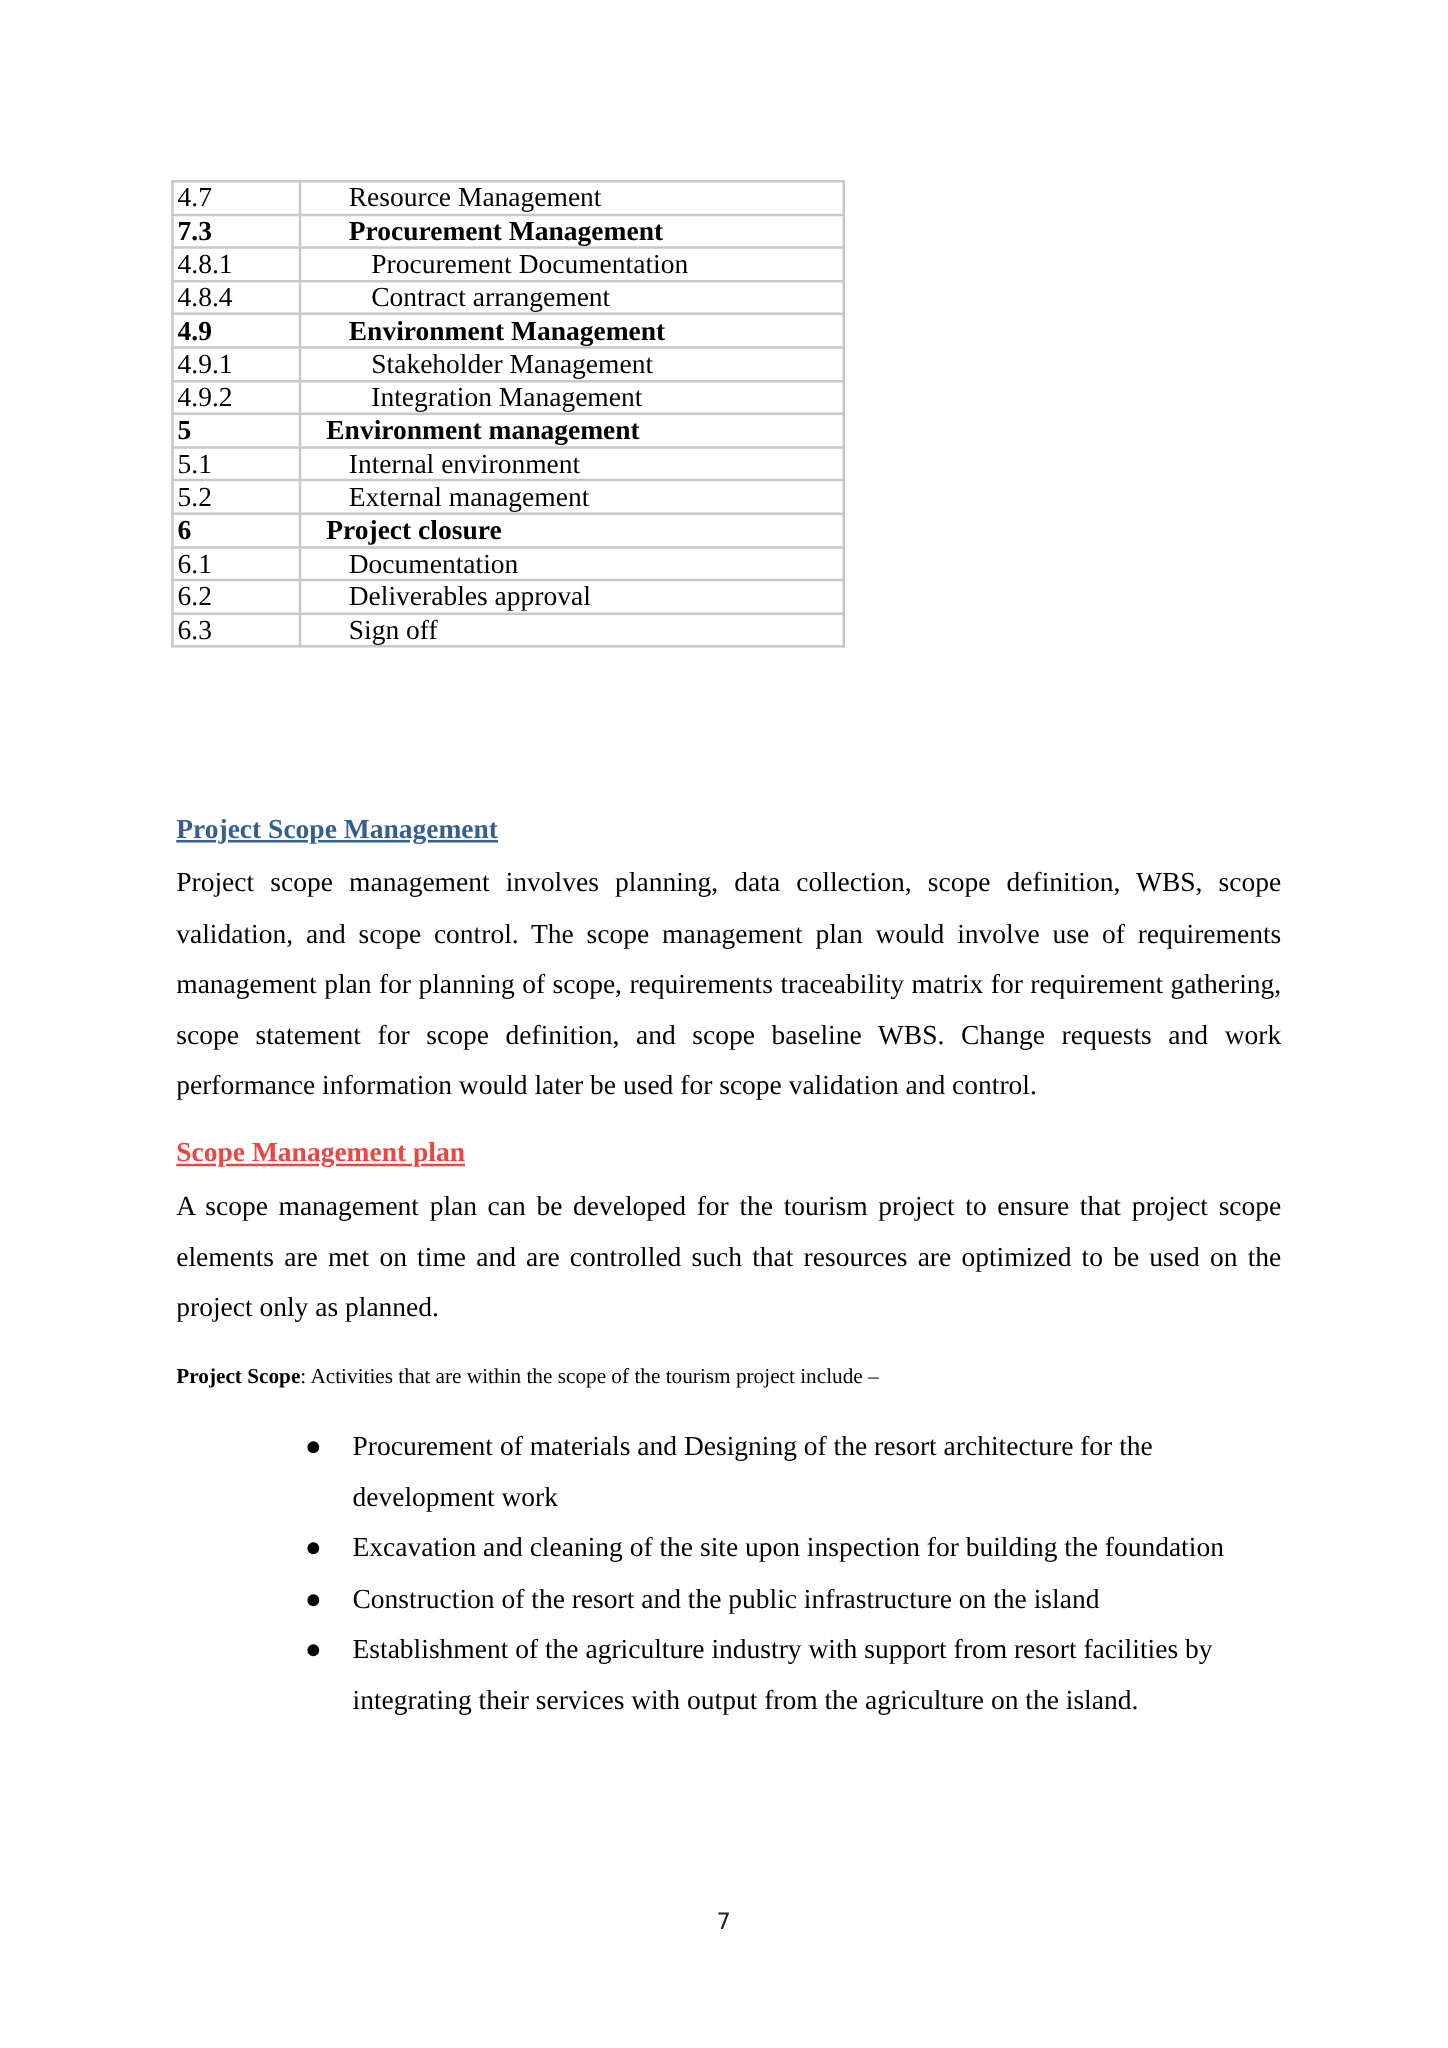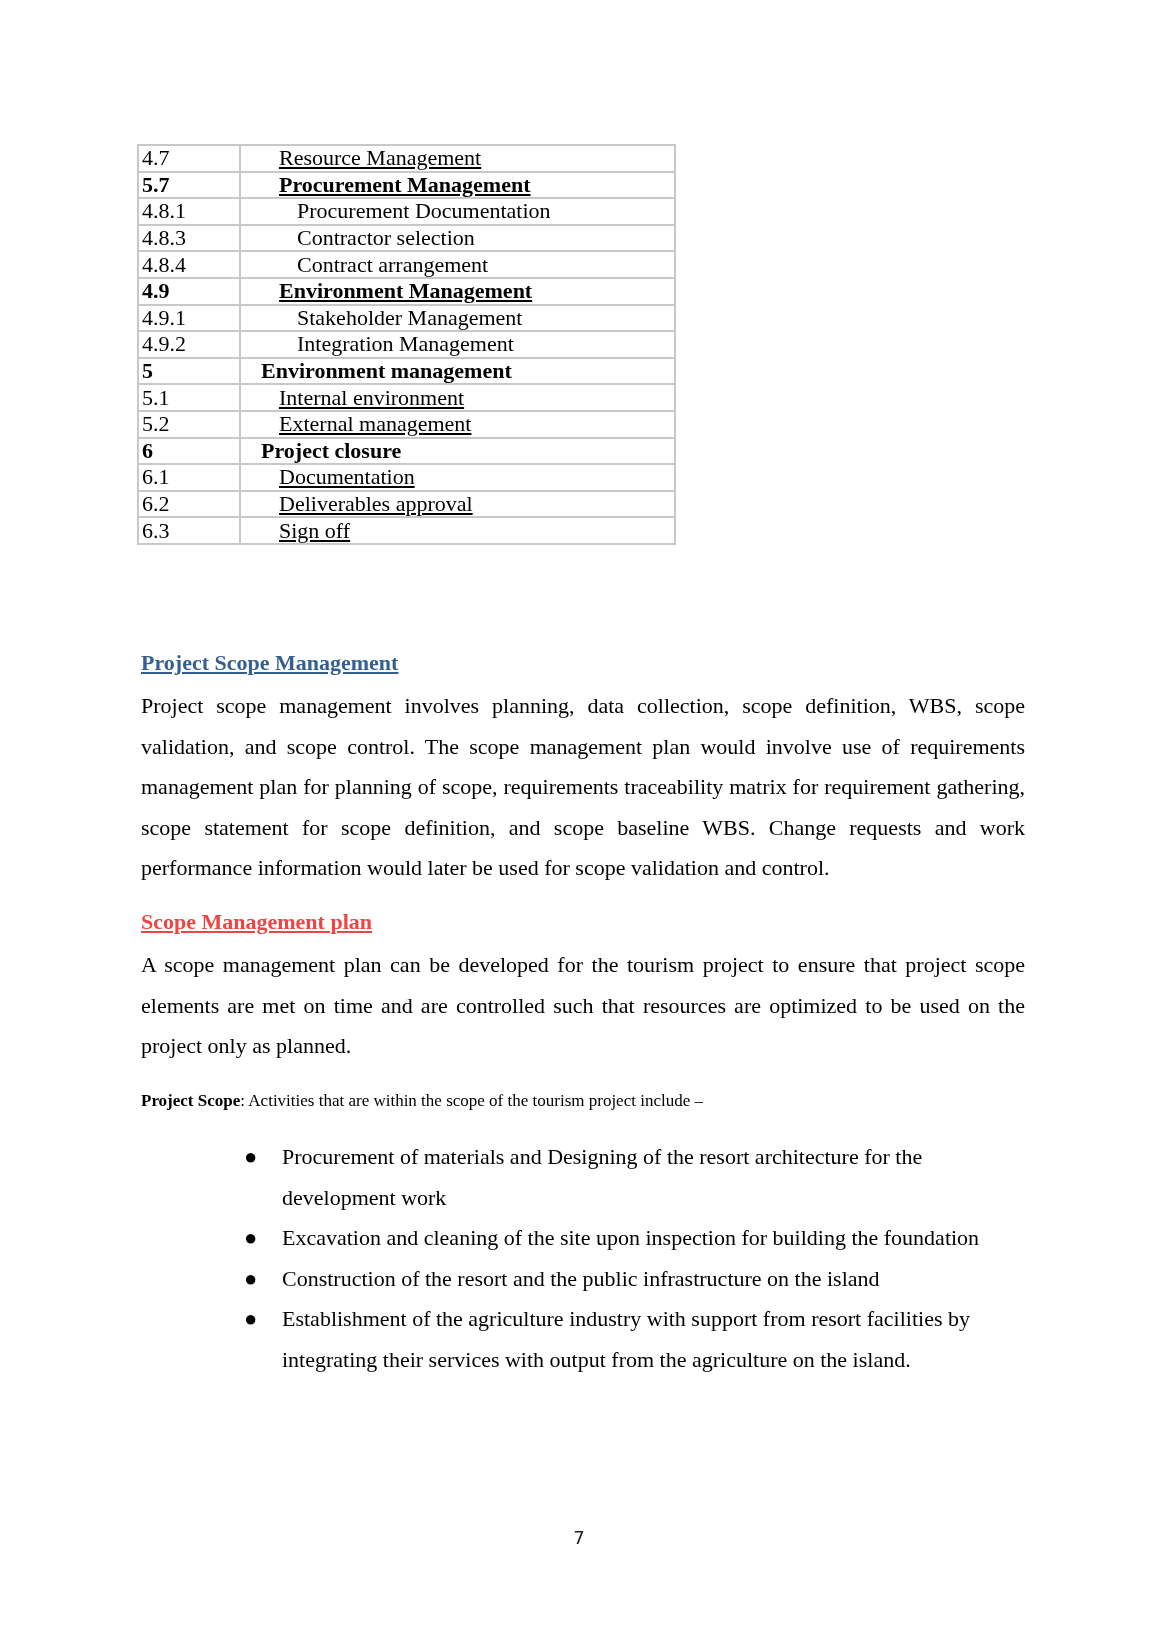--- a/index.html
+++ b/index.html
@@ -6,21 +6,21 @@
   body { width:1158px; height:1638px; position:relative; overflow:hidden;
          font-family:"Liberation Serif", serif; color:#000; }
   .toc { position:absolute; left:137px; top:144px; border-collapse:collapse;
          font-size:22px; }
   .toc td { border:2px solid #c8c8c8; height:24.6px; padding:0 0 0 3px; line-height:24px;
             white-space:nowrap; vertical-align:middle; }
   .toc td.num { width:97px; }
   .toc td.title { width:377px; }
   .toc tr.bold td { font-weight:bold; }
   .lvl1 { padding-left:20px !important; }
-  .lvl2 { padding-left:38px !important;text-decoration:underline; }
+  .lvl2 { padding-left:38px !important; }
   .lvl3 { padding-left:56px !important;margin-top:24px; }
   .h { position:absolute; left:141px; font-weight:bold; font-size:22px;text-decoration:underline; }
   .h1 { top:650px; color:#365f91; }
   .h2 { top:909px; color:#ef4444; }
   .para { position:absolute; left:141px; width:884px; font-size:22px; line-height:40.6px;
           text-align:justify; margin:0; }
   .p1 { top:686px; }
   .p2 { top:945px; }
   .scope-line { position:absolute; left:141px; top:1085px; font-size:17px; line-height:32px; }
   .bullets { position:absolute; left:238px; top:1137px; width:790px; margin:0; padding:0; list-style:none;
@@ -33,30 +33,26 @@
 </head>
 <body>
 
 <table class="toc">
   <tbody id="toc-body">
       <tr>
         <td class="num">4.7</td>
         <td class="title lvl2">Resource Management</td>
       </tr>
       <tr class="bold">
-        <td class="num">5.7</td>
+        <td class="num">7.3</td>
         <td class="title lvl2">Procurement Management</td>
       </tr>
       <tr>
         <td class="num">4.8.1</td>
         <td class="title lvl3">Procurement Documentation</td>
-      </tr>
-      <tr>
-        <td class="num">4.8.3</td>
-        <td class="title lvl3">Contractor selection</td>
       </tr>
       <tr>
         <td class="num">4.8.4</td>
         <td class="title lvl3">Contract arrangement</td>
       </tr>
       <tr class="bold">
         <td class="num">4.9</td>
         <td class="title lvl2">Environment Management</td>
       </tr>
       <tr>

